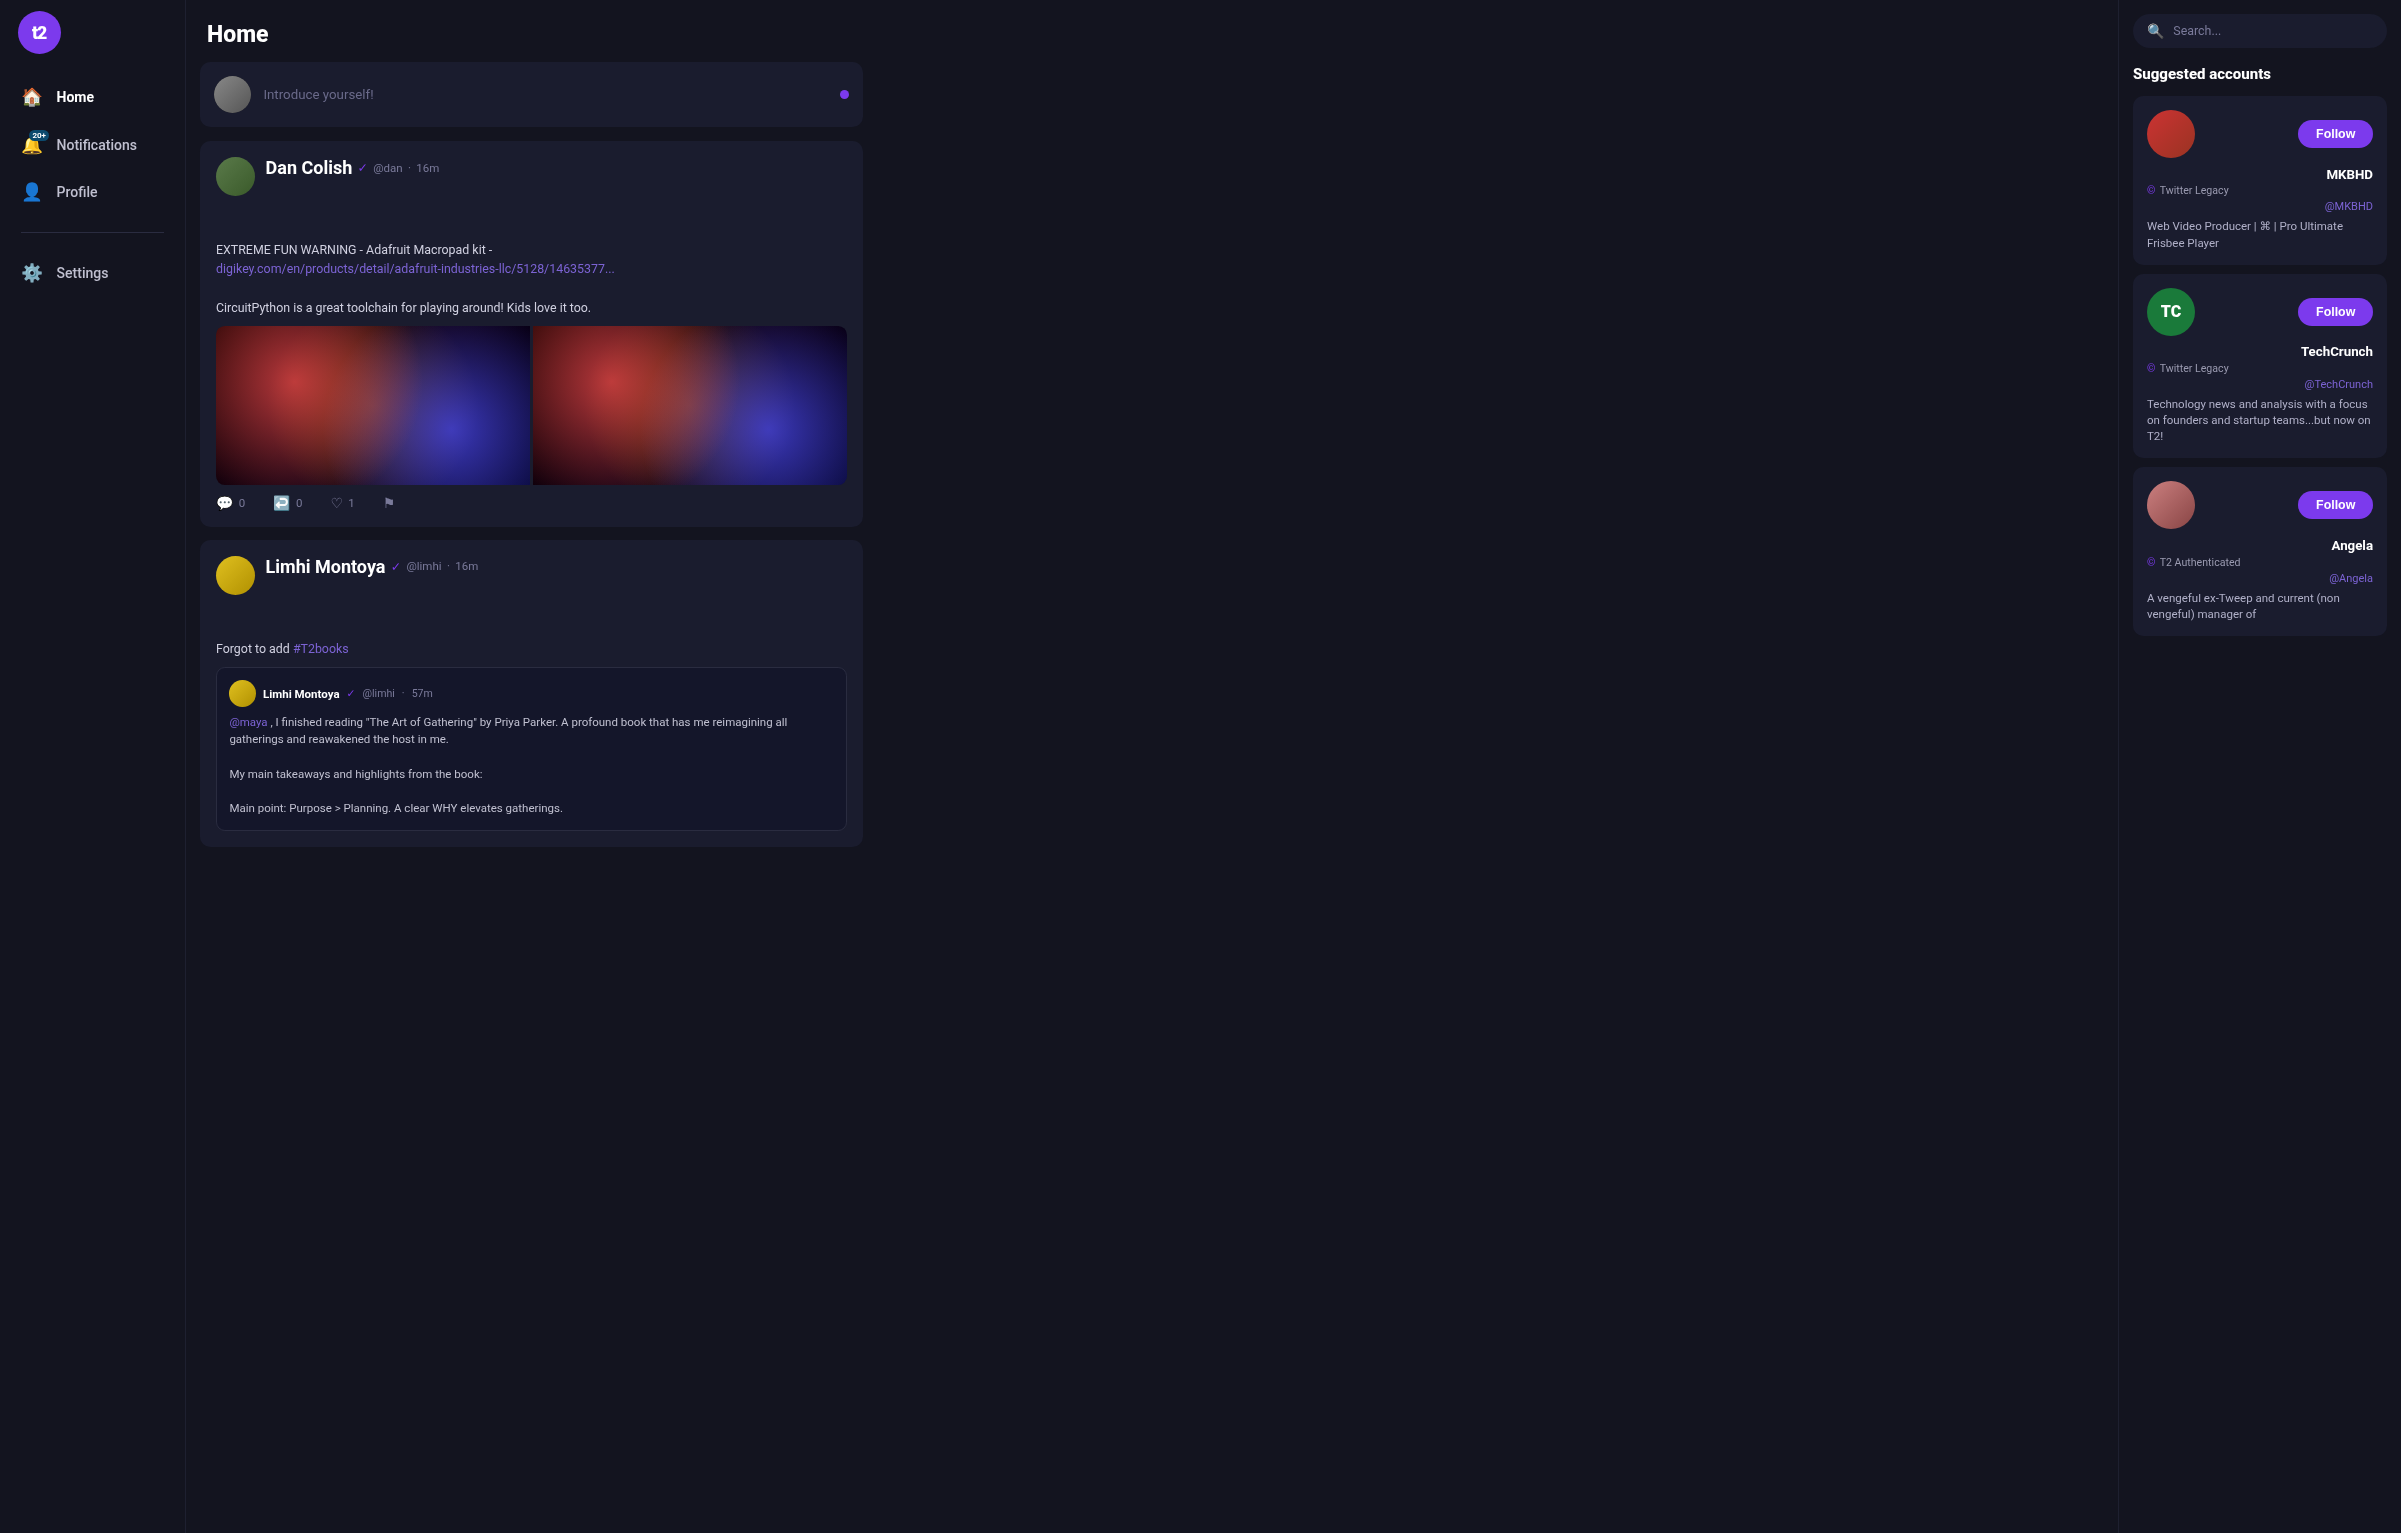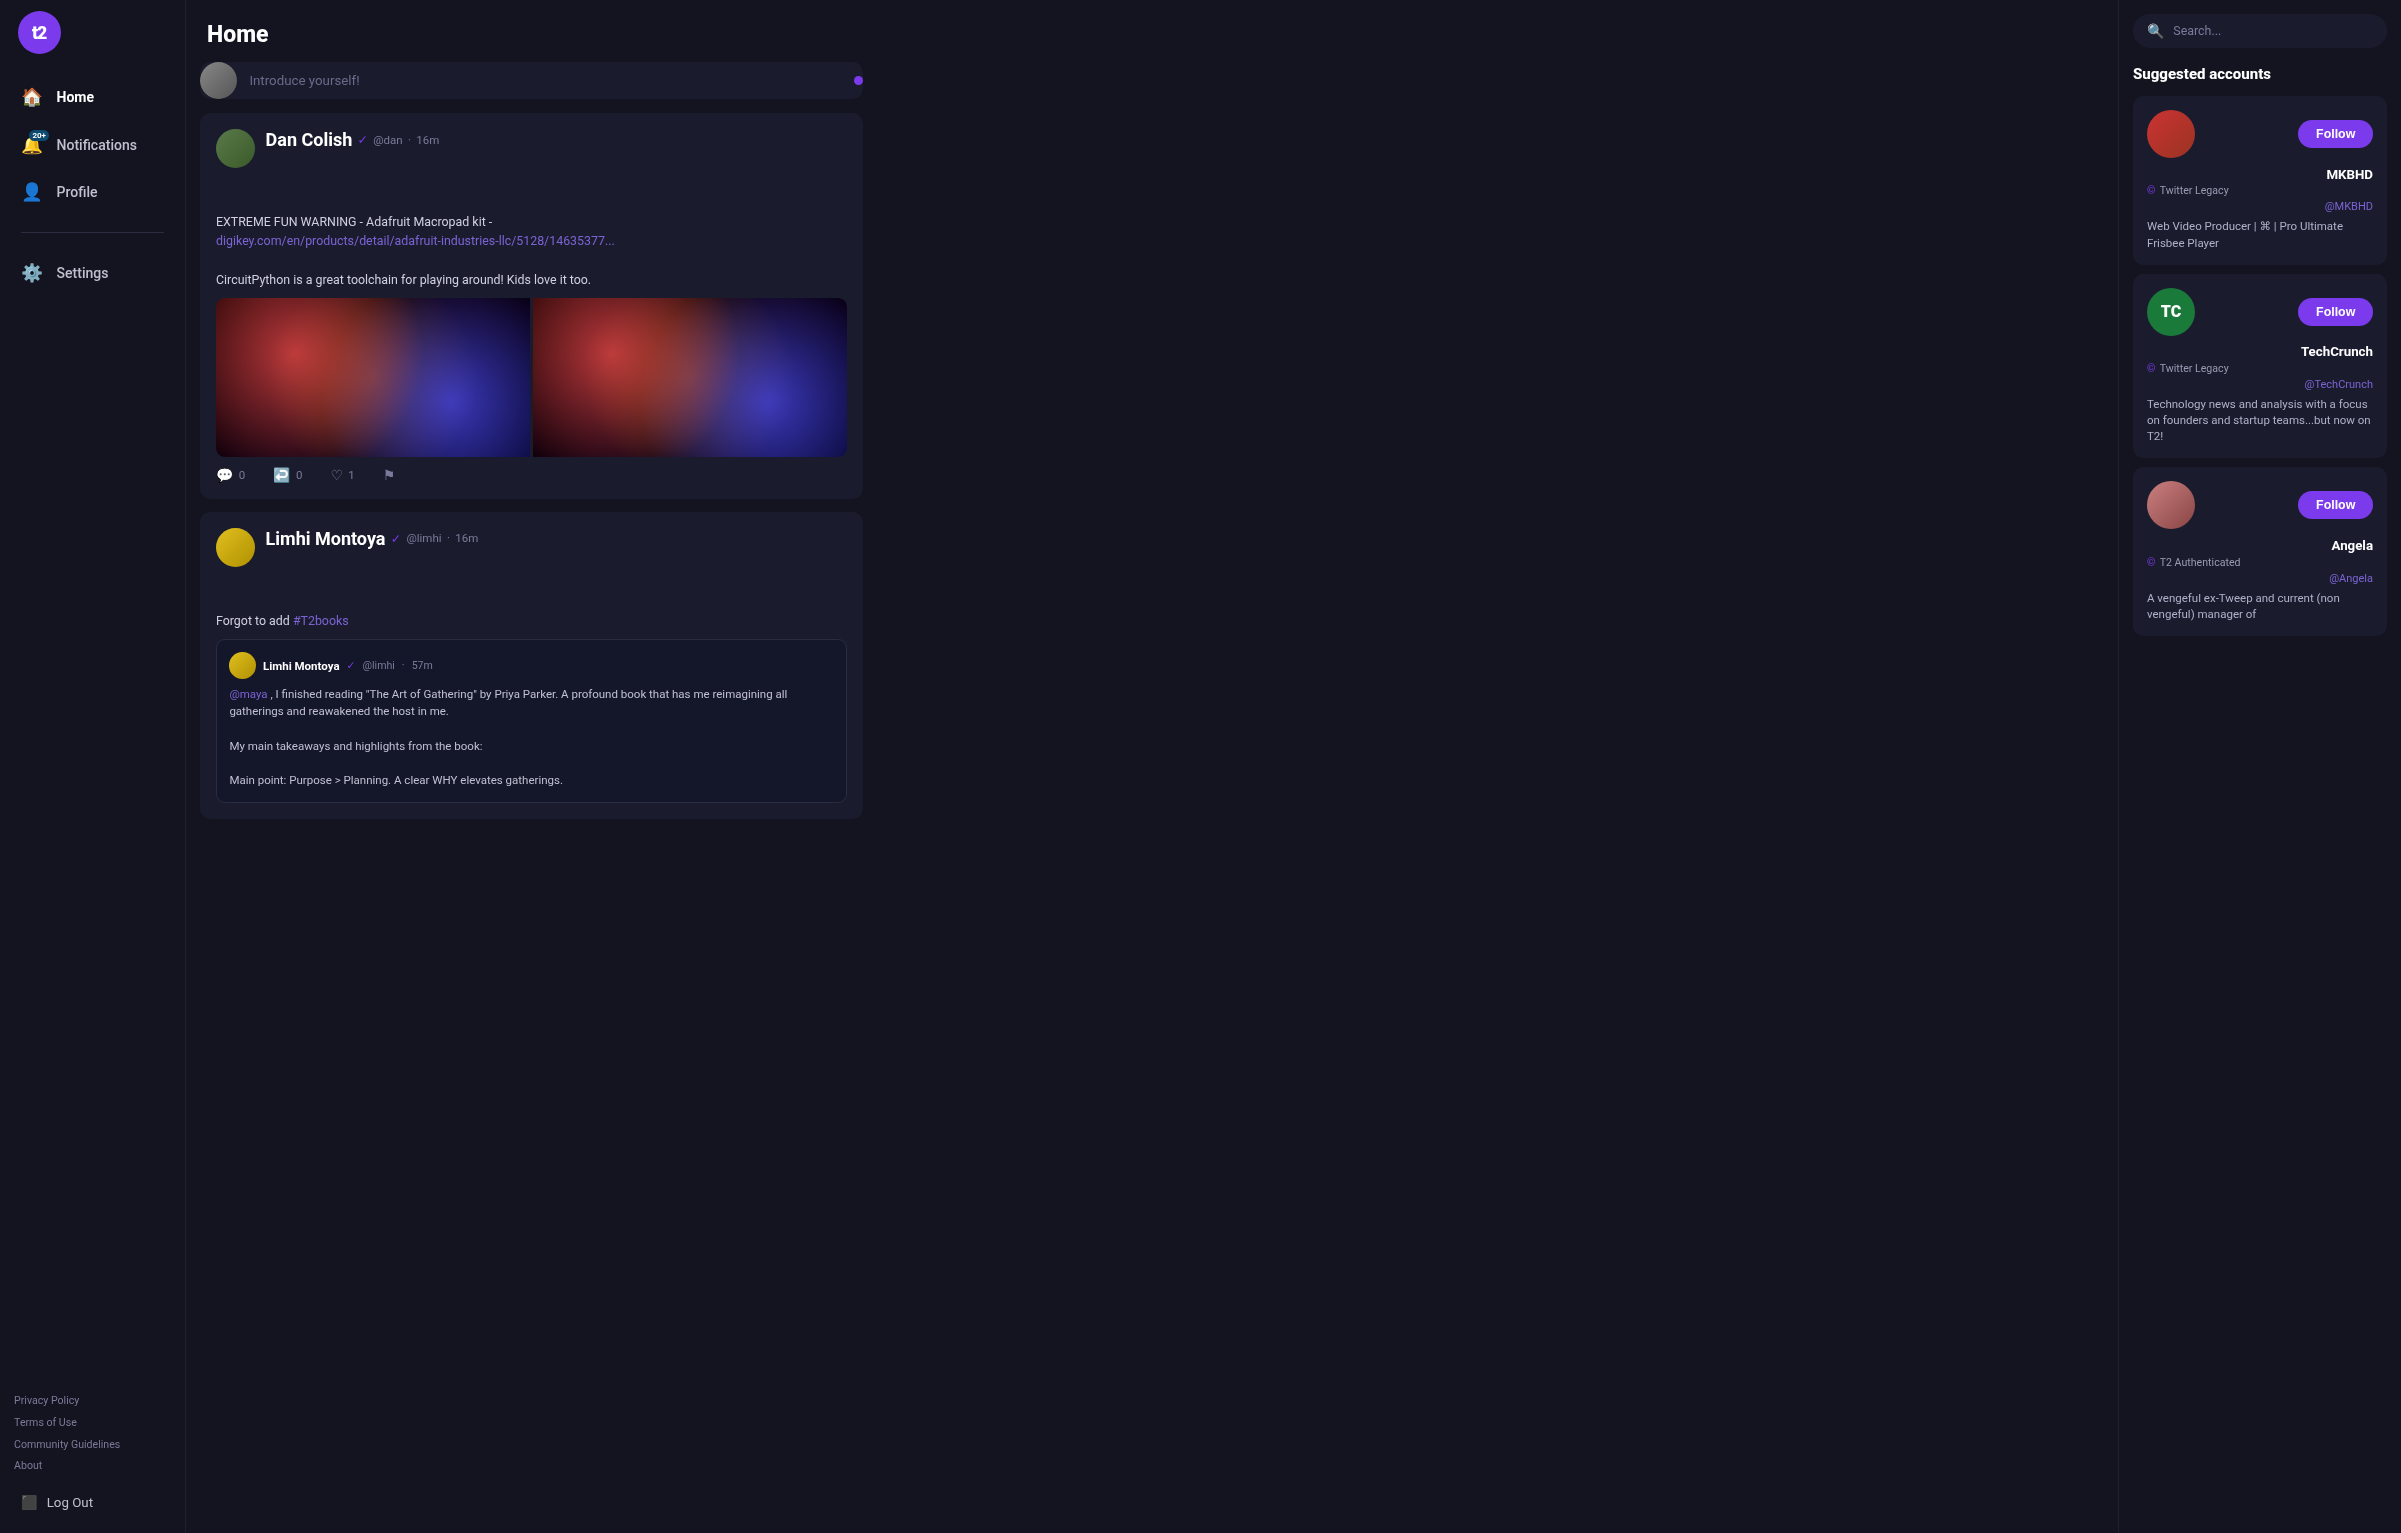--- a/index.html
+++ b/index.html
@@ -115,20 +115,21 @@
       font-weight: 800;
       color: #fff;
       padding: 21px 21px 14px;
     }
 
     
     .compose-box {
       background: #1a1c2e;
       border-radius: 10.6px;
       margin: 0 14px 14px;
+      padding: 14px;
       display: flex;
       align-items: center;
       gap: 12.4px;
     }
     .compose-avatar {
       width: 37px; height: 37px;
       border-radius: 50%;
       background: #444;
       overflow: hidden;
       flex-shrink: 0;
@@ -405,30 +406,20 @@
       <span>Notifications</span>
     </div>
     <div class="nav-item">
       <div class="nav-icon">👤</div>
       <span>Profile</span>
     </div>
     <hr class="sidebar-divider">
     <div class="nav-item">
       <div class="nav-icon">⚙️</div>
       <span>Settings</span>
-    </div>
-  </div>
-  <div class="sidebar-footer">
-    <div class="footer-link">Privacy Policy</div>
-    <div class="footer-link">Terms of Use</div>
-    <div class="footer-link">Community Guidelines</div>
-    <div class="footer-link">About</div>
-    <div class="logout-btn">
-      <span>⬛</span>
-      <span>Log Out</span>
     </div>
   </div>
 </nav>
 
 <main class="main">
   <h1 class="page-title">Home</h1>
 
   <div class="compose-box">
     <div class="compose-avatar">
       <div class="compose-avatar-img"></div>

